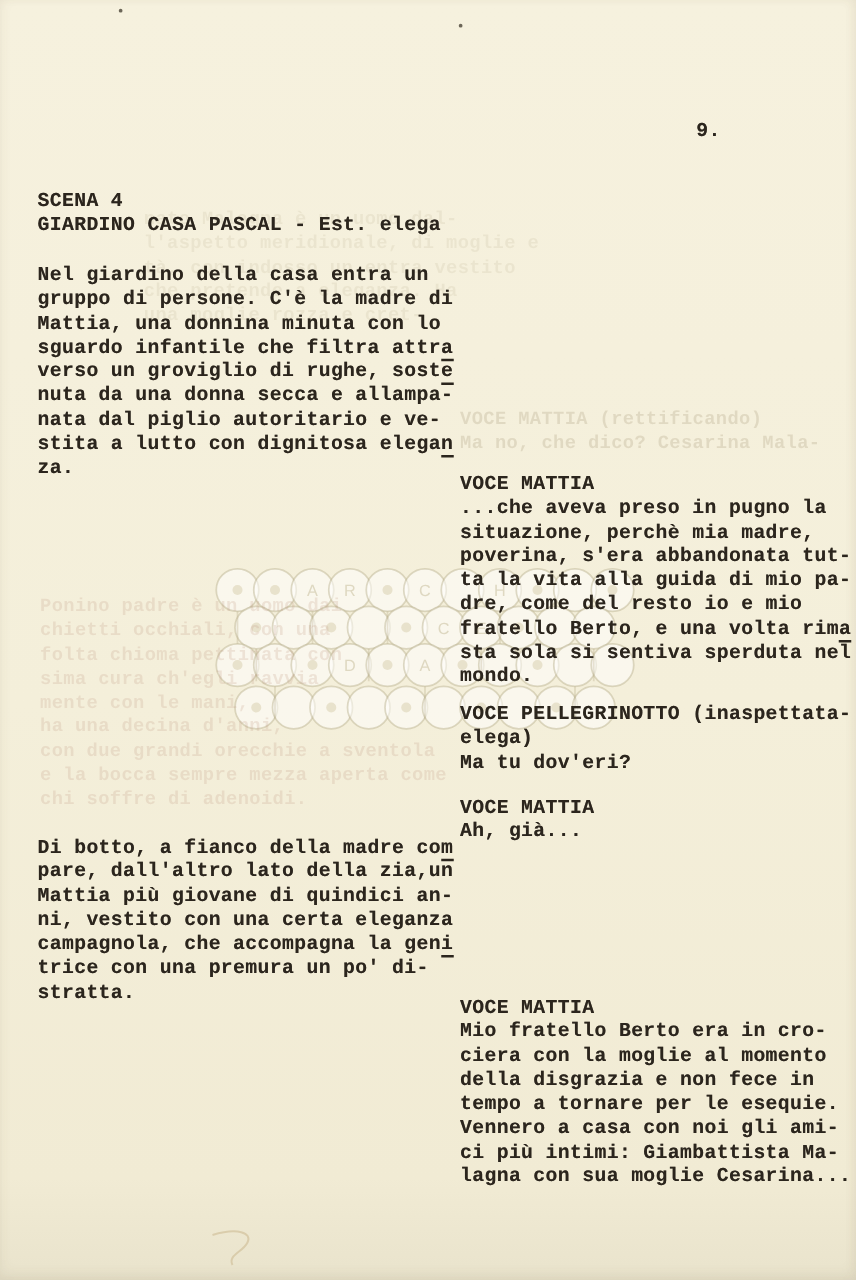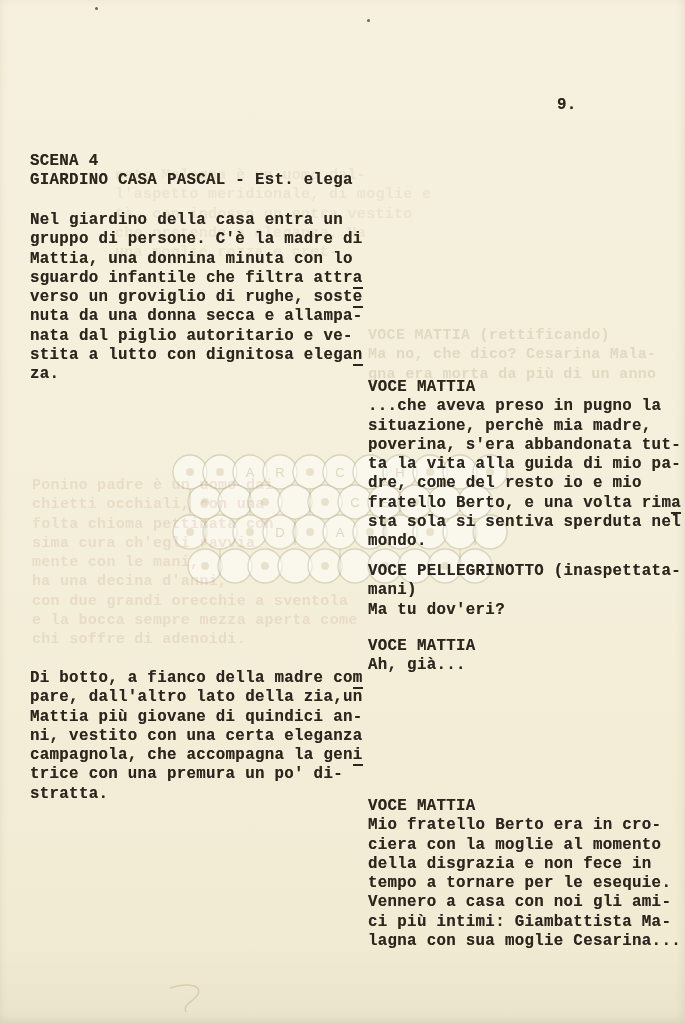--- a/index.html
+++ b/index.html
@@ -126,32 +126,32 @@
           <path d="M213 69 v26"></path>
           <path d="M303 69 v26"></path>
         <path d="M48 99 v26"></path>
           <path d="M168 99 v26"></path>
           <path d="M288 99 v26"></path>
       </g>
     </g>
   </svg>
 
   <div class="ghost ghost-top" style="left:115px;top:166px"><div class="line">nato Malagna è un uomo dal-</div><div class="line">l'aspetto meridionale, di moglie e</div><div class="line">tà, con indosso un entra vestito</div><div class="line">che pretende a eleganza. Ha</div><div class="line">una moglie rozza e cret-</div></div>
-  <div class="ghost ghost-right" style="left:368px;top:326px"><div class="line">VOCE MATTIA (rettificando)</div><div class="line">Ma no, che dico? Cesarina Mala-</div><div class="line">gna era morta da più di un anno</div></div>
+  <div class="ghost ghost-right" style="left:368px;top:326px"><div class="line">VOCE MATTIA (rettificando)</div><div class="line">Ma no, che dico? Cesarina Mala-</div></div>
   <div class="ghost ghost-left" style="left:32px;top:476px"><div class="line">Ponino padre è un uomo dai</div><div class="line">chietti occhiali, con una</div><div class="line">folta chioma pettinata con</div><div class="line">sima cura ch'egli ravvia</div><div class="line">mente con le mani,</div><div class="line">ha una decina d'anni,</div><div class="line">con due grandi orecchie a sventola</div><div class="line">e la bocca sempre mezza aperta come</div><div class="line">chi soffre di adenoidi.</div></div>
 
   <div class="tw pageno">9.</div>
 
   <div class="tw" style="left:30px;top:152px"><div class="line">SCENA 4</div><div class="line">GIARDINO CASA PASCAL - Est. elega</div></div>
 
   <div class="tw" style="left:30px;top:211px"><div class="line">Nel giardino della casa entra un</div><div class="line">gruppo di persone. C'è la madre di</div><div class="line">Mattia, una donnina minuta con lo</div><div class="line">sguardo infantile che filtra attr<span class="u">a</span></div><div class="line">verso un groviglio di rughe, sost<span class="u">e</span></div><div class="line">nuta da una donna secca e allampa-</div><div class="line">nata dal piglio autoritario e ve-</div><div class="line">stita a lutto con dignitosa elega<span class="u">n</span></div><div class="line">za.</div></div>
 
   <div class="tw" style="left:368px;top:378px"><div class="line">VOCE MATTIA</div><div class="line">...che aveva preso in pugno la</div><div class="line">situazione, perchè mia madre,</div><div class="line">poverina, s'era abbandonata tut-</div><div class="line">ta la vita alla guida di mio pa-</div><div class="line">dre, come del resto io e mio</div><div class="line">fratello Berto, e una volta rim<span class="u">a</span></div><div class="line">sta sola si sentiva sperduta nel</div><div class="line">mondo.</div></div>
 
-  <div class="tw" style="left:368px;top:562px"><div class="line">VOCE PELLEGRINOTTO (inaspettata-</div><div class="line">mani)</div><div class="line">Ma tu dov'eri?</div></div>
+  <div class="tw" style="left:368px;top:562px"><div class="line">VOCE PELLEGRINOTTO (inaspettata-</div><div class="line">elega)</div><div class="line">Ma tu dov'eri?</div></div>
 
   <div class="tw" style="left:368px;top:637px"><div class="line">VOCE MATTIA</div><div class="line">Ah, già...</div></div>
 
   <div class="tw" style="left:30px;top:669px"><div class="line">Di botto, a fianco della madre co<span class="u">m</span></div><div class="line">pare, dall'altro lato della zia,un</div><div class="line">Mattia più giovane di quindici an-</div><div class="line">ni, vestito con una certa eleganza</div><div class="line">campagnola, che accompagna la gen<span class="u">i</span></div><div class="line">trice con una premura un po' di-</div><div class="line">stratta.</div></div>
 
   <div class="tw" style="left:368px;top:797px"><div class="line">VOCE MATTIA</div><div class="line">Mio fratello Berto era in cro-</div><div class="line">ciera con la moglie al momento</div><div class="line">della disgrazia e non fece in</div><div class="line">tempo a tornare per le esequie.</div><div class="line">Vennero a casa con noi gli ami-</div><div class="line">ci più intimi: Giambattista Ma-</div><div class="line">lagna con sua moglie Cesarina...</div></div>
 
   <div class="speck" style="left:95px;top:7px"></div>
   <div class="speck" style="left:367px;top:19px"></div>
   <svg class="pencil-mark" width="50" height="40" viewBox="0 0 50 40">

